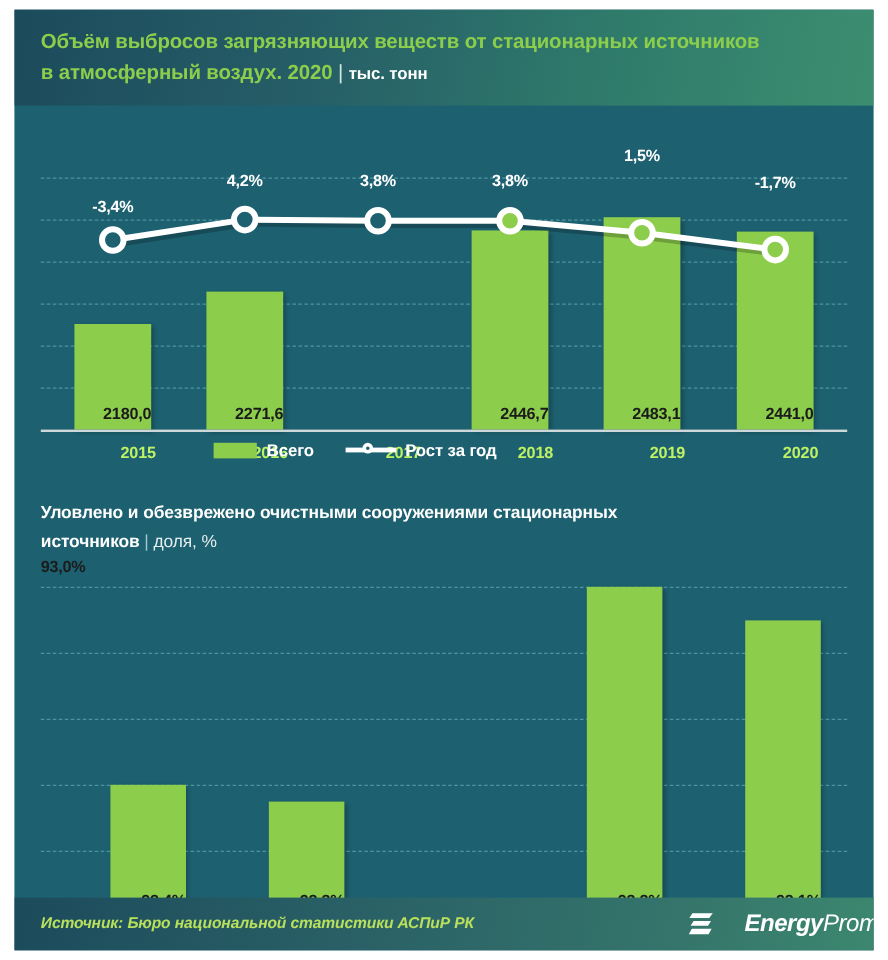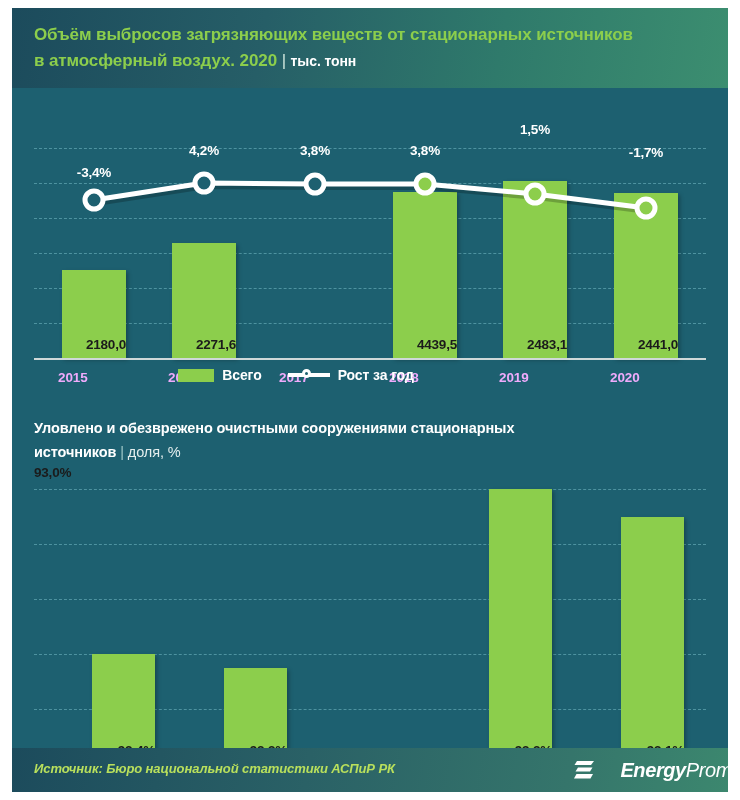--- a/index.html
+++ b/index.html
@@ -100,24 +100,24 @@
     width: 100%;
     text-align: right;
     bottom: 6px;
     font-size: 13.5px;
     font-weight: bold;
     color: #1b1b1b;
     letter-spacing: -0.2px;
   }
   .x-label {
     position: absolute;
-    text-align: left;
+    text-align: right;
     font-size: 13.5px;
     font-weight: bold;
-    color: #f0abfc;
+    color: #bef264;
     letter-spacing: -0.1px;
   }
 
   .linelayer {
     position: absolute;
     left: 0;
     top: 0;
     width: 672px;
     height: 210px;
     overflow: visible;
@@ -275,21 +275,21 @@
         <div class="gridline" style="top:170px;"></div>
         <div class="gridline" style="top:205px;"></div>
 
         <div class="bar" style="left:28px; width:64px; top:152px; height:88px;">
           <span class="bar-value">2180,0</span>
         </div>
         <div class="bar" style="left:138px; width:64px; top:125px; height:115px;">
           <span class="bar-value">2271,6</span>
         </div>
         <div class="bar" style="left:359px; width:64px; top:74px; height:166px;">
-          <span class="bar-value">4439,5</span>
+          <span class="bar-value">2446,7</span>
         </div>
         <div class="bar" style="left:469px; width:64px; top:63px; height:177px;">
           <span class="bar-value">2483,1</span>
         </div>
         <div class="bar" style="left:580px; width:64px; top:75px; height:165px;">
           <span class="bar-value">2441,0</span>
         </div>
 
         <svg class="linelayer" viewBox="0 0 672 210">
           <polyline points="60,82 170,65 281,66 391,66 501,76 612,90" fill="none" stroke="#000000" stroke-opacity="0.22" stroke-width="6" transform="translate(2,3)"></polyline>

